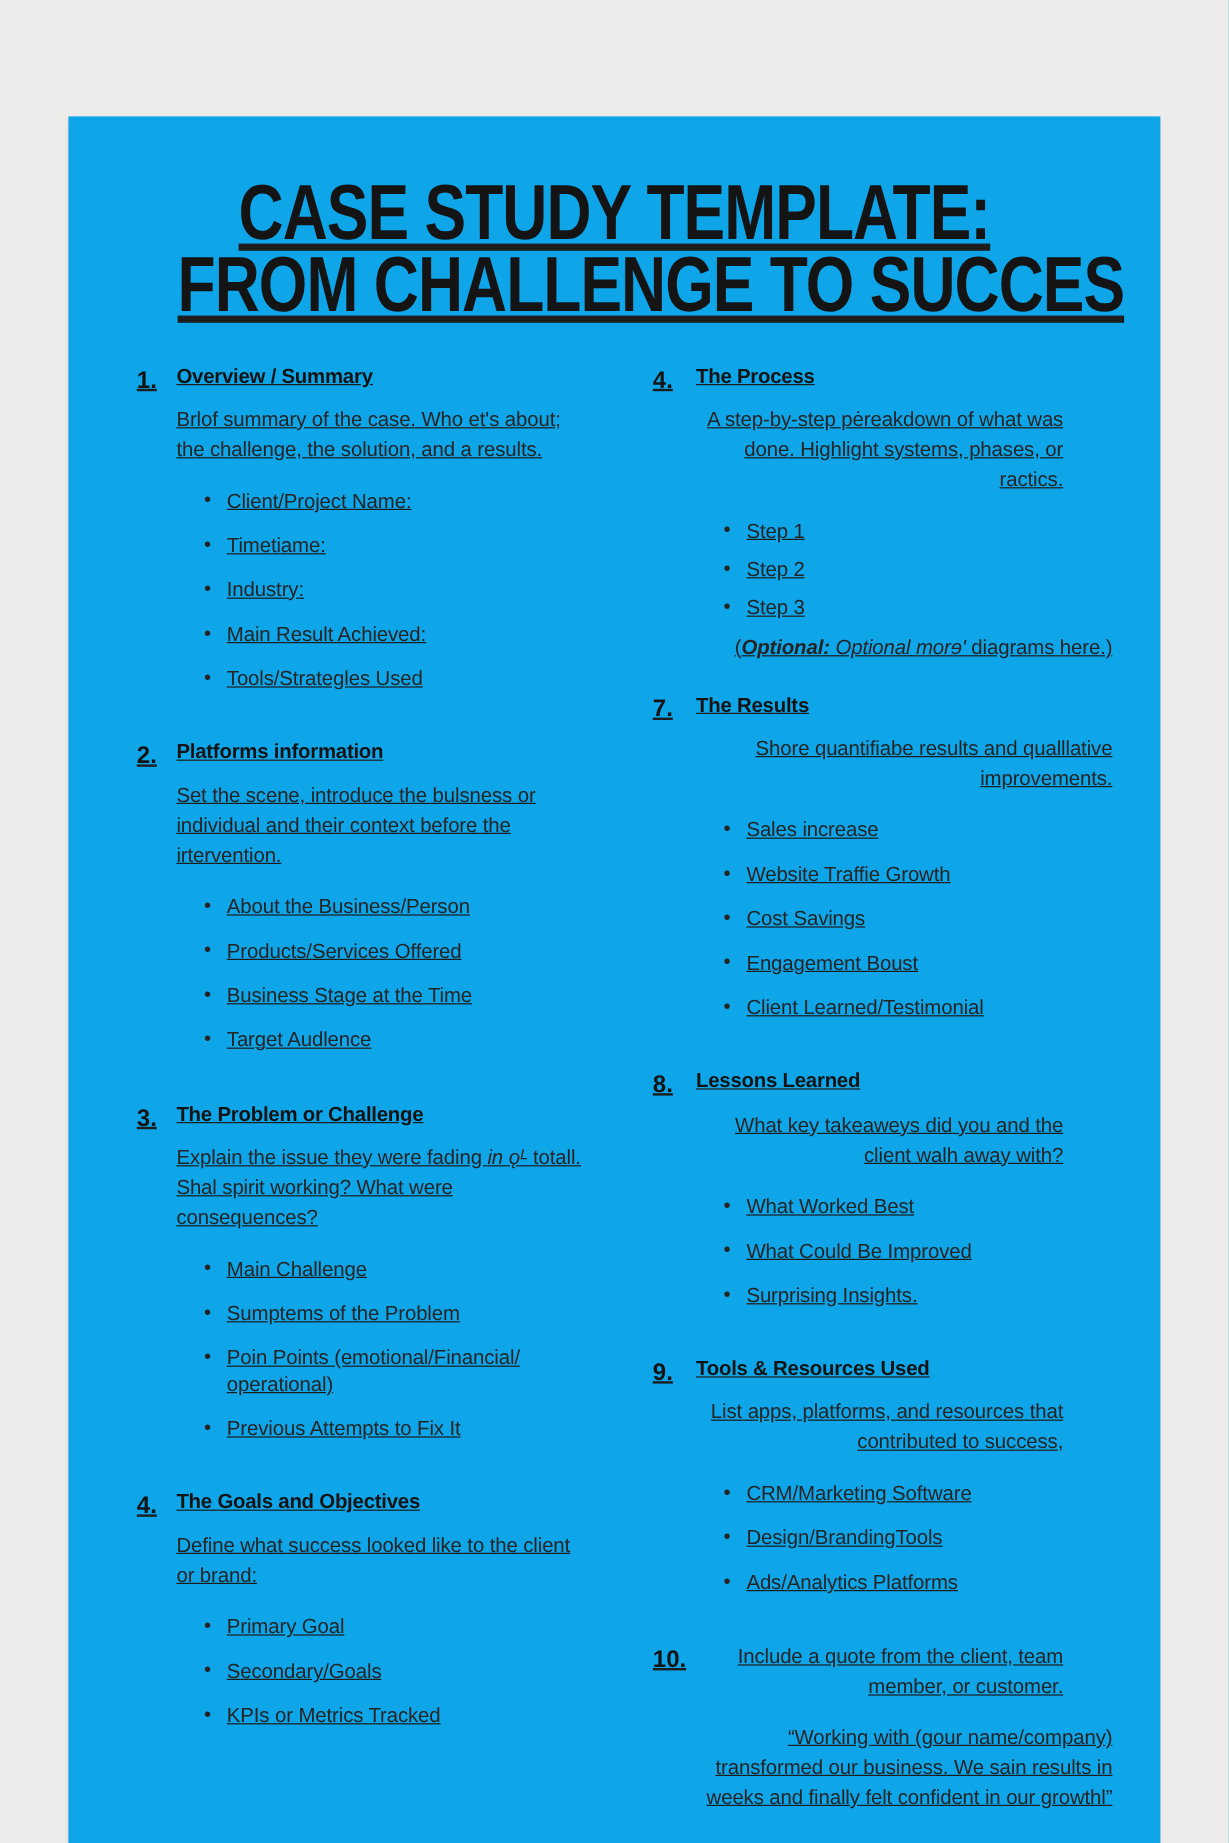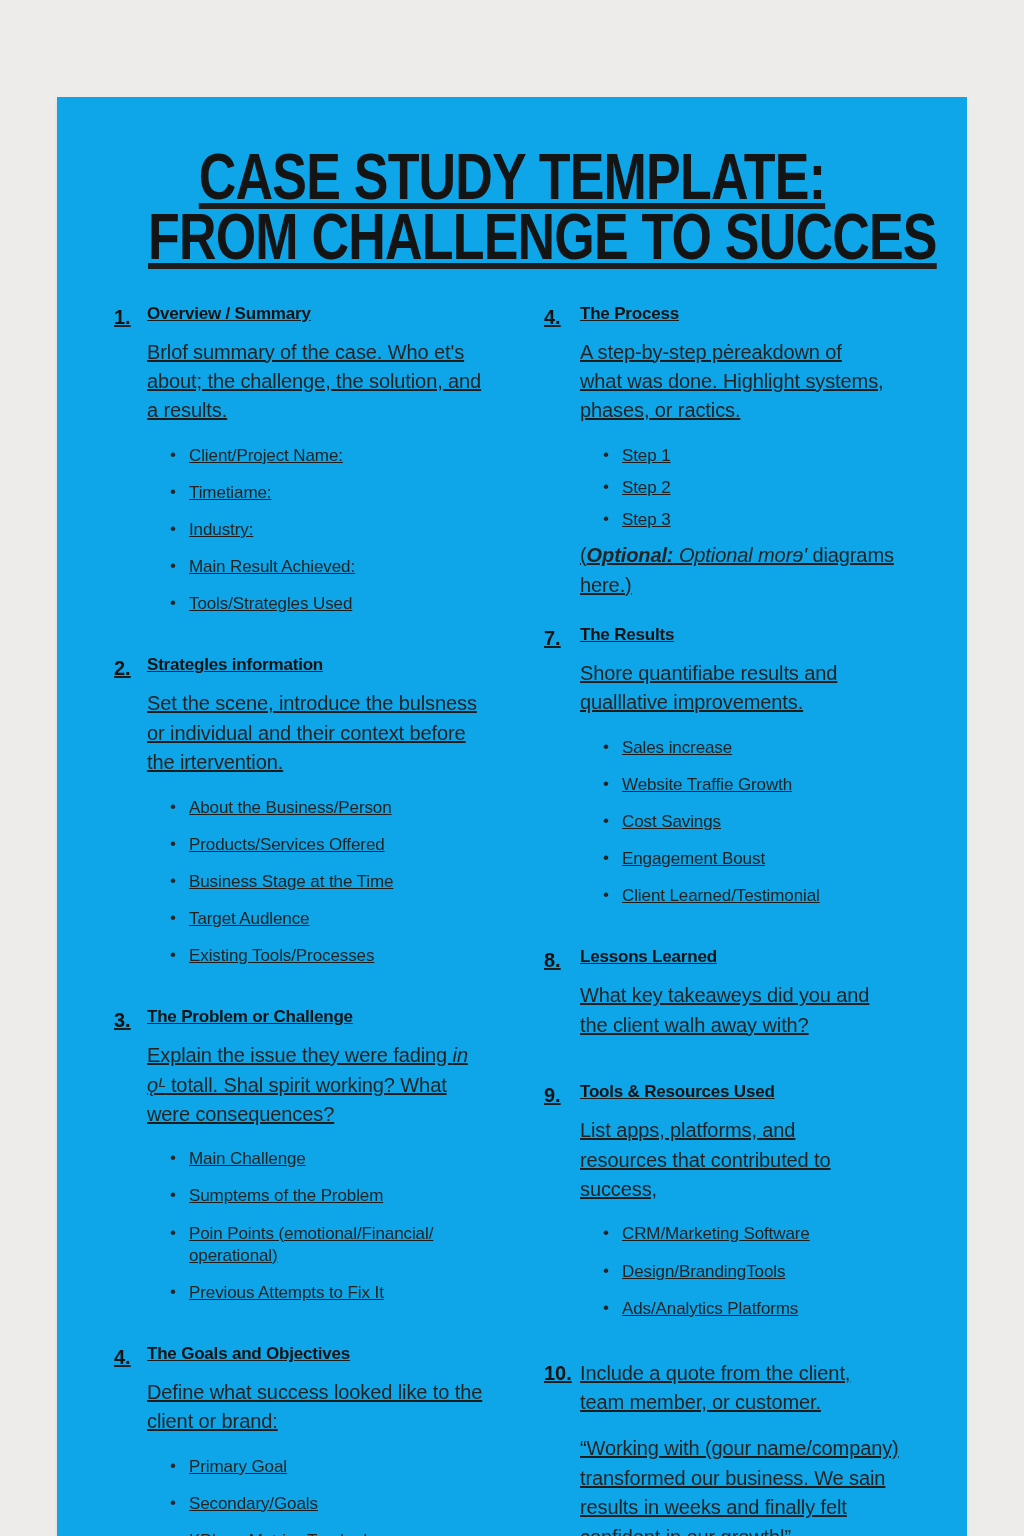--- a/index.html
+++ b/index.html
@@ -62,27 +62,27 @@
     margin: 0 0 13px 0;
     font-size: 17px;
     font-weight: 700;
     color: #131313;
     line-height: 1.3;
     letter-spacing: -0.2px;
   }
   .sec h2 .hn { font-weight: 400; }
   .sec p {
     margin: 0 0 17px 0;
-    font-size: 20px;
+    font-size: 17px;
     line-height: 1.47;
     color: #242424;
     max-width: 340px;
     letter-spacing: -0.1px;
   }
-  .col-right .sec p { max-width: 352px; }
+  .col-right .sec p { max-width: 352px; text-align: right; }
   .col-right .sec p.narrow { max-width: 306px; }
   .col-right .sec p.quote  { max-width: 348px; }
   .sec p.note {
     margin: 4px 0 0 0;
     max-width: 370px;
   }
   ul.bullets {
     list-style: none;
     margin: 19px 0 0 0;
     padding: 0;
@@ -133,28 +133,27 @@
             <li>Industry:</li>
             <li>Main Result Achieved:</li>
             <li>Tools/Strategles Used</li>
           </ul>
         </div>
       </section>
 
       <section class="sec">
         <div class="num">2.</div>
         <div>
-          <h2>Strategles information</h2>
+          <h2>Platforms information</h2>
           <p>Set the scene, introduce the bulsness or individual and their context before the irtervention.</p>
           <ul class="bullets">
             <li>About the Business/Person</li>
             <li>Products/Services Offered</li>
             <li>Business Stage at the Time</li>
             <li>Target Audlence</li>
-            <li>Existing Tools/Processes</li>
           </ul>
         </div>
       </section>
 
       <section class="sec">
         <div class="num">3.</div>
         <div>
           <h2>The Problem or Challenge</h2>
           <p><span>Explain the issue they were fading </span><em>in ǫᴸ</em><span> totall. Shal spirit working? What were consequences?</span></p>
           <ul class="bullets">
@@ -212,20 +211,25 @@
             <li>Client Learned/Testimonial</li>
           </ul>
         </div>
       </section>
 
       <section class="sec">
         <div class="num">8.</div>
         <div>
           <h2>Lessons Learned</h2>
           <p class="narrow">What key takeaweys did you and the client walh away with?</p>
+          <ul class="bullets">
+            <li>What Worked Best</li>
+            <li>What Could Be Improved</li>
+            <li>Surprising Insights.</li>
+          </ul>
         </div>
       </section>
 
       <section class="sec">
         <div class="num">9.</div>
         <div>
           <h2>Tools &amp; Resources Used</h2>
           <p class="narrow">List apps, platforms, and resources that contributed to success,</p>
           <ul class="bullets">
             <li>CRM/Marketing Software</li>

